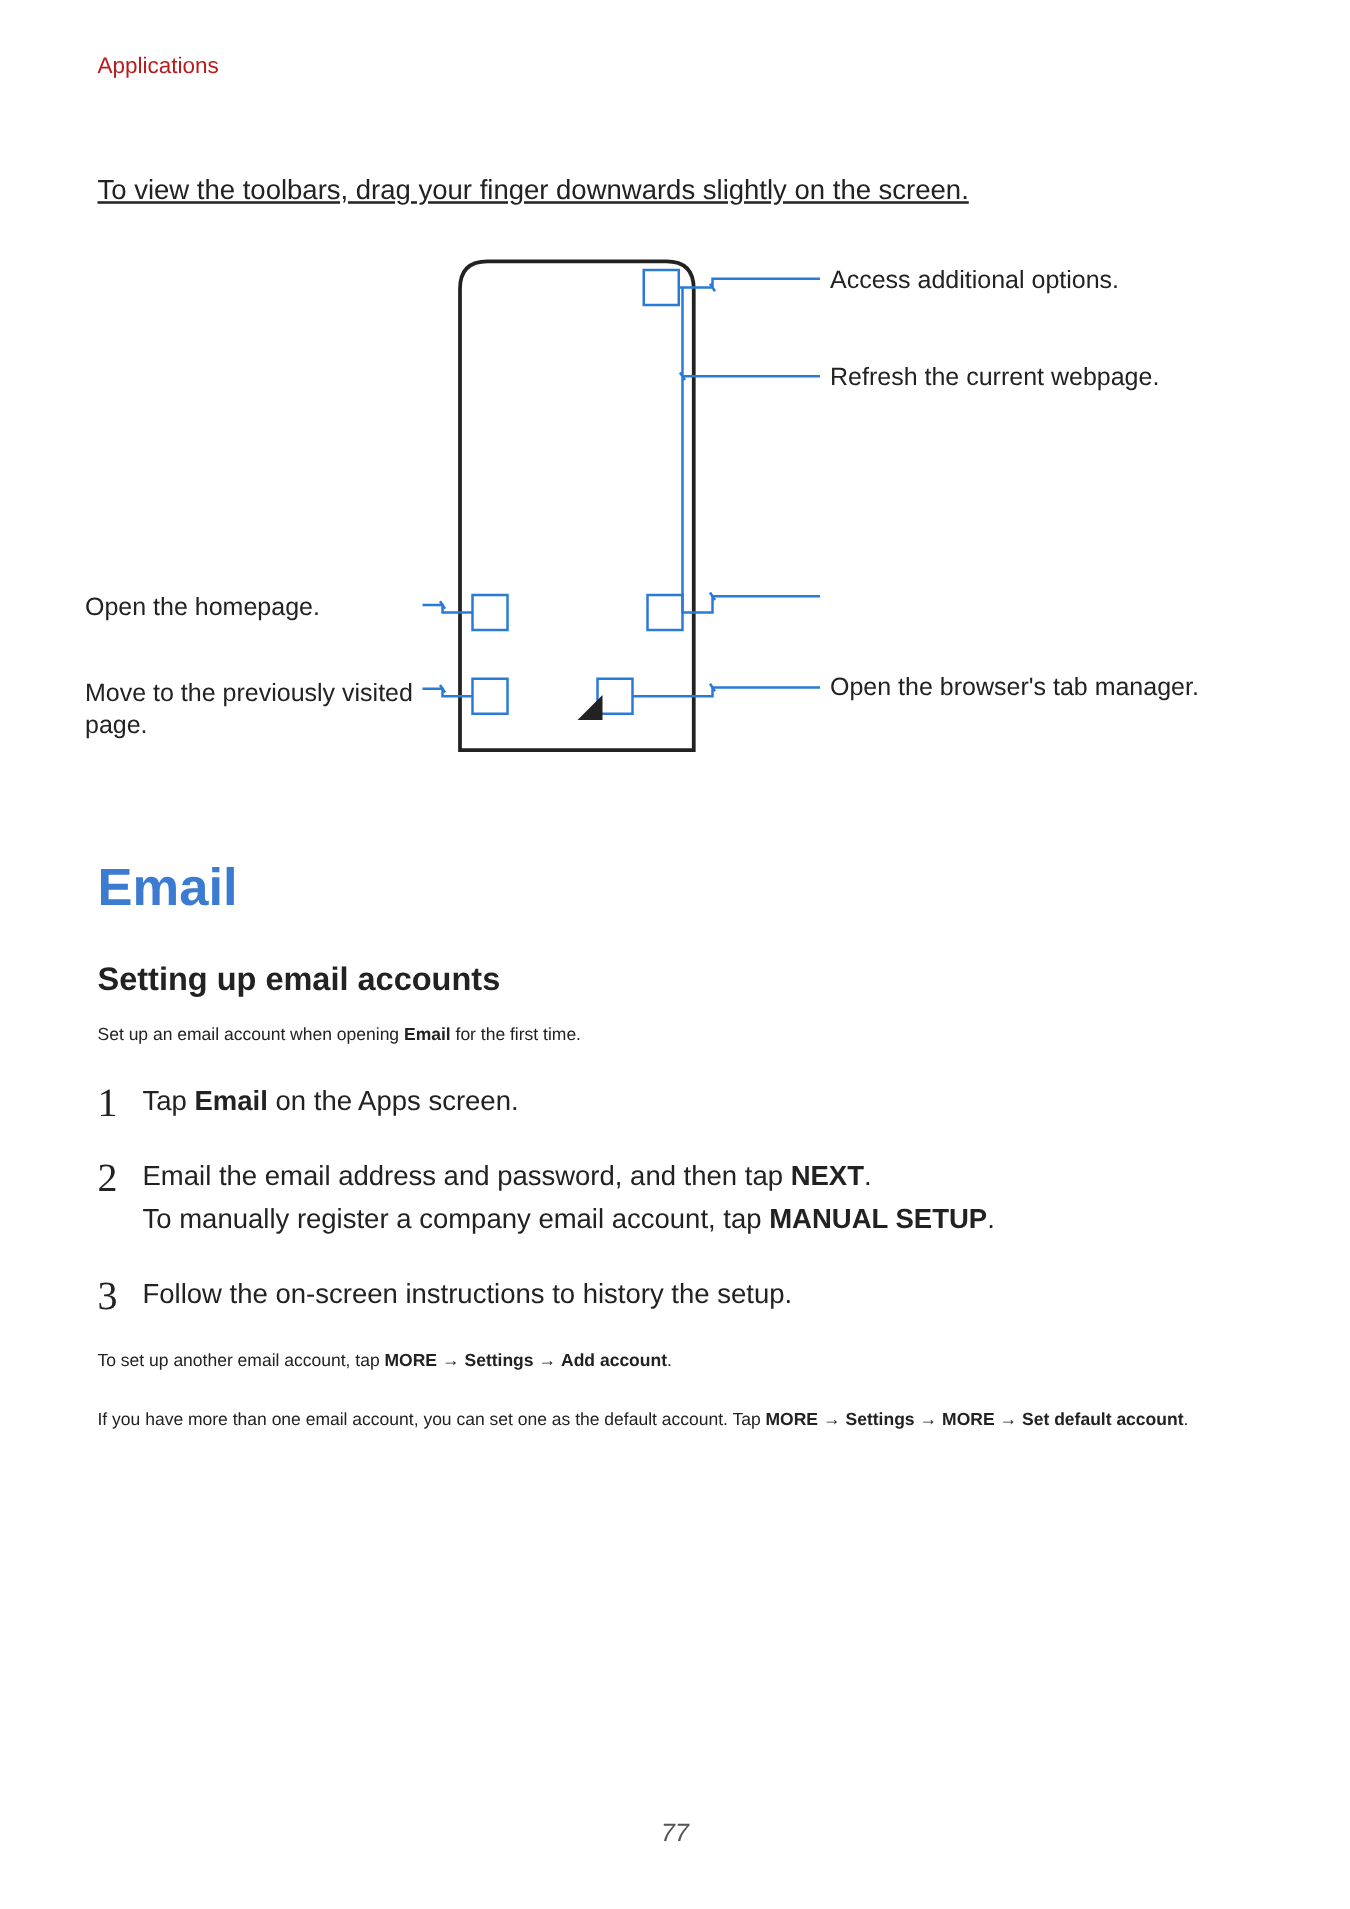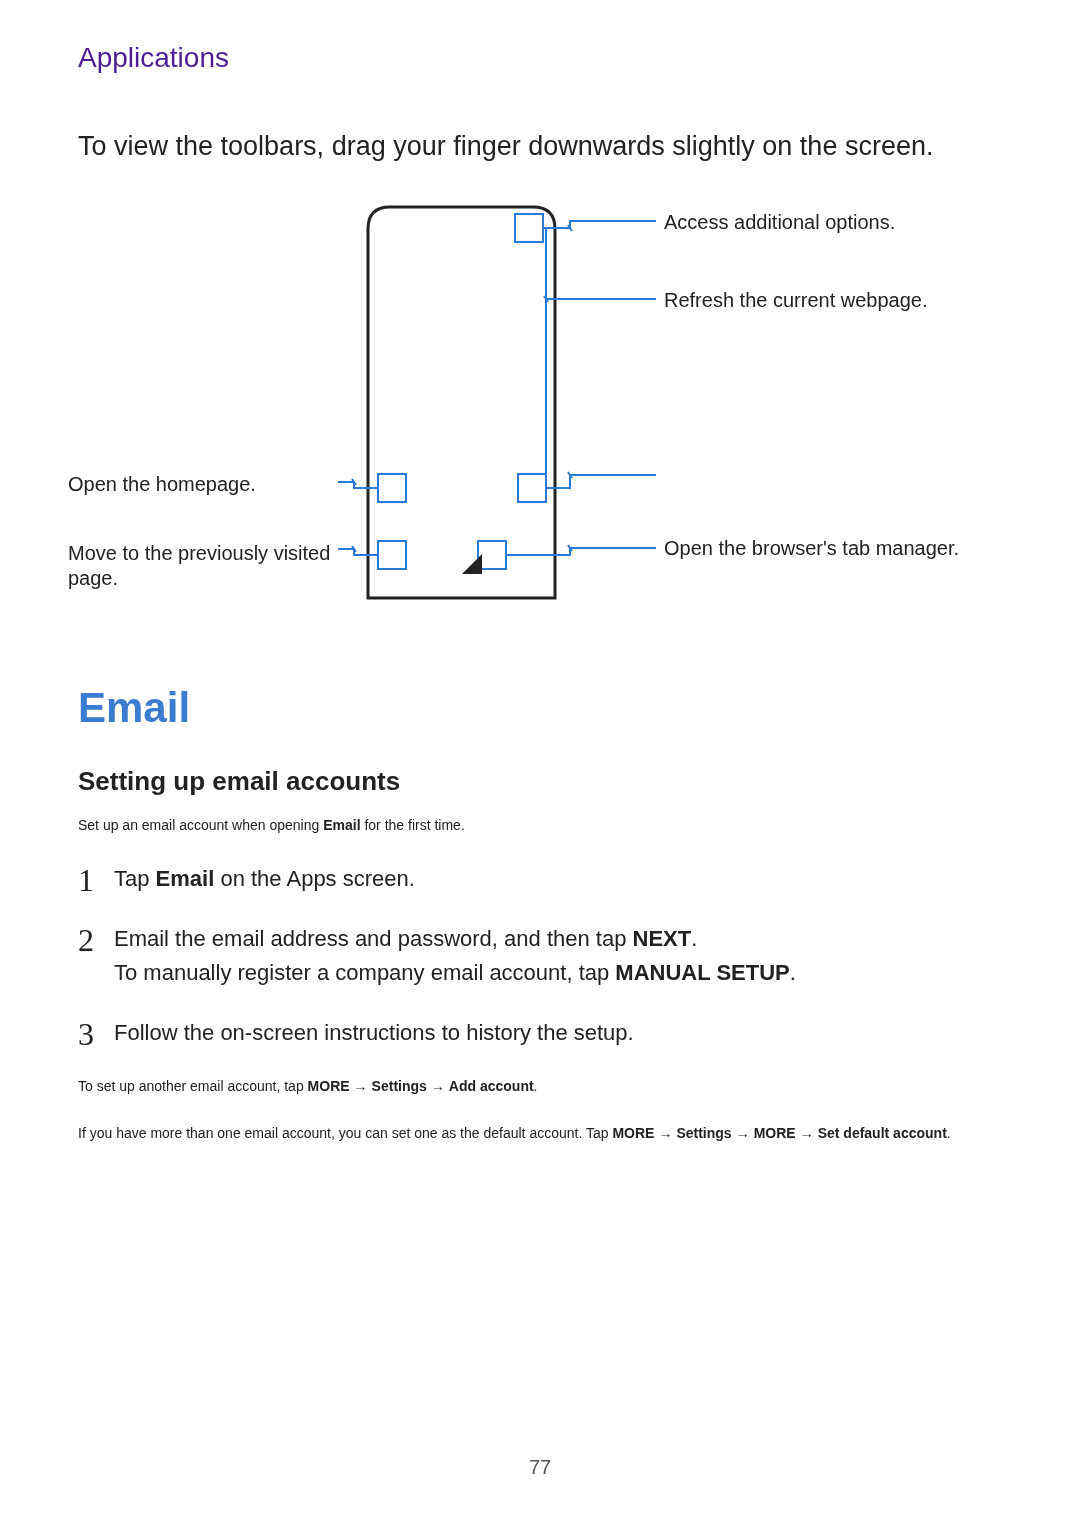--- a/index.html
+++ b/index.html
@@ -10,29 +10,30 @@
     color: #222;
   }
   .page {
     width: 1080px;
     height: 1527px;
     position: relative;
     box-sizing: border-box;
     padding: 40px 78px 0 78px;
   }
   .breadcrumb {
-    color: #4c1d95;
-    font-size: 28px;
+    color: #b91c1c;
+    font-size: 18px;
     margin-top: 2px;
-    margin-bottom: 54px;
+    margin-bottom: 74px;
   }
   .intro {
-    font-size: 27px;
+    font-size: 22px;
     line-height: 1.4;
     margin-bottom: 28px;
+    text-decoration: underline;
   }
   .diagram-wrap {
     position: relative;
     width: 100%;
     height: 420px;
     margin-bottom: 70px;
   }
   .diagram-wrap svg {
     position: absolute;
     left: 0; top: 0;
@@ -86,20 +87,21 @@
   .bold { font-weight: 700; }
   .arrow { font-family: Arial, sans-serif; padding: 0 4px; }
   .pagenum {
     position: absolute;
     bottom: 48px;
     left: 0;
     width: 100%;
     text-align: center;
     font-size: 20px;
     color: #555;
+    font-style: italic;
   }
 </style>
 </head>
 <body>
 
 <div class="page">
 
   <div class="breadcrumb">Applications</div>
 
   <div class="intro">To view the toolbars, drag your finger downwards slightly on the screen.</div>

